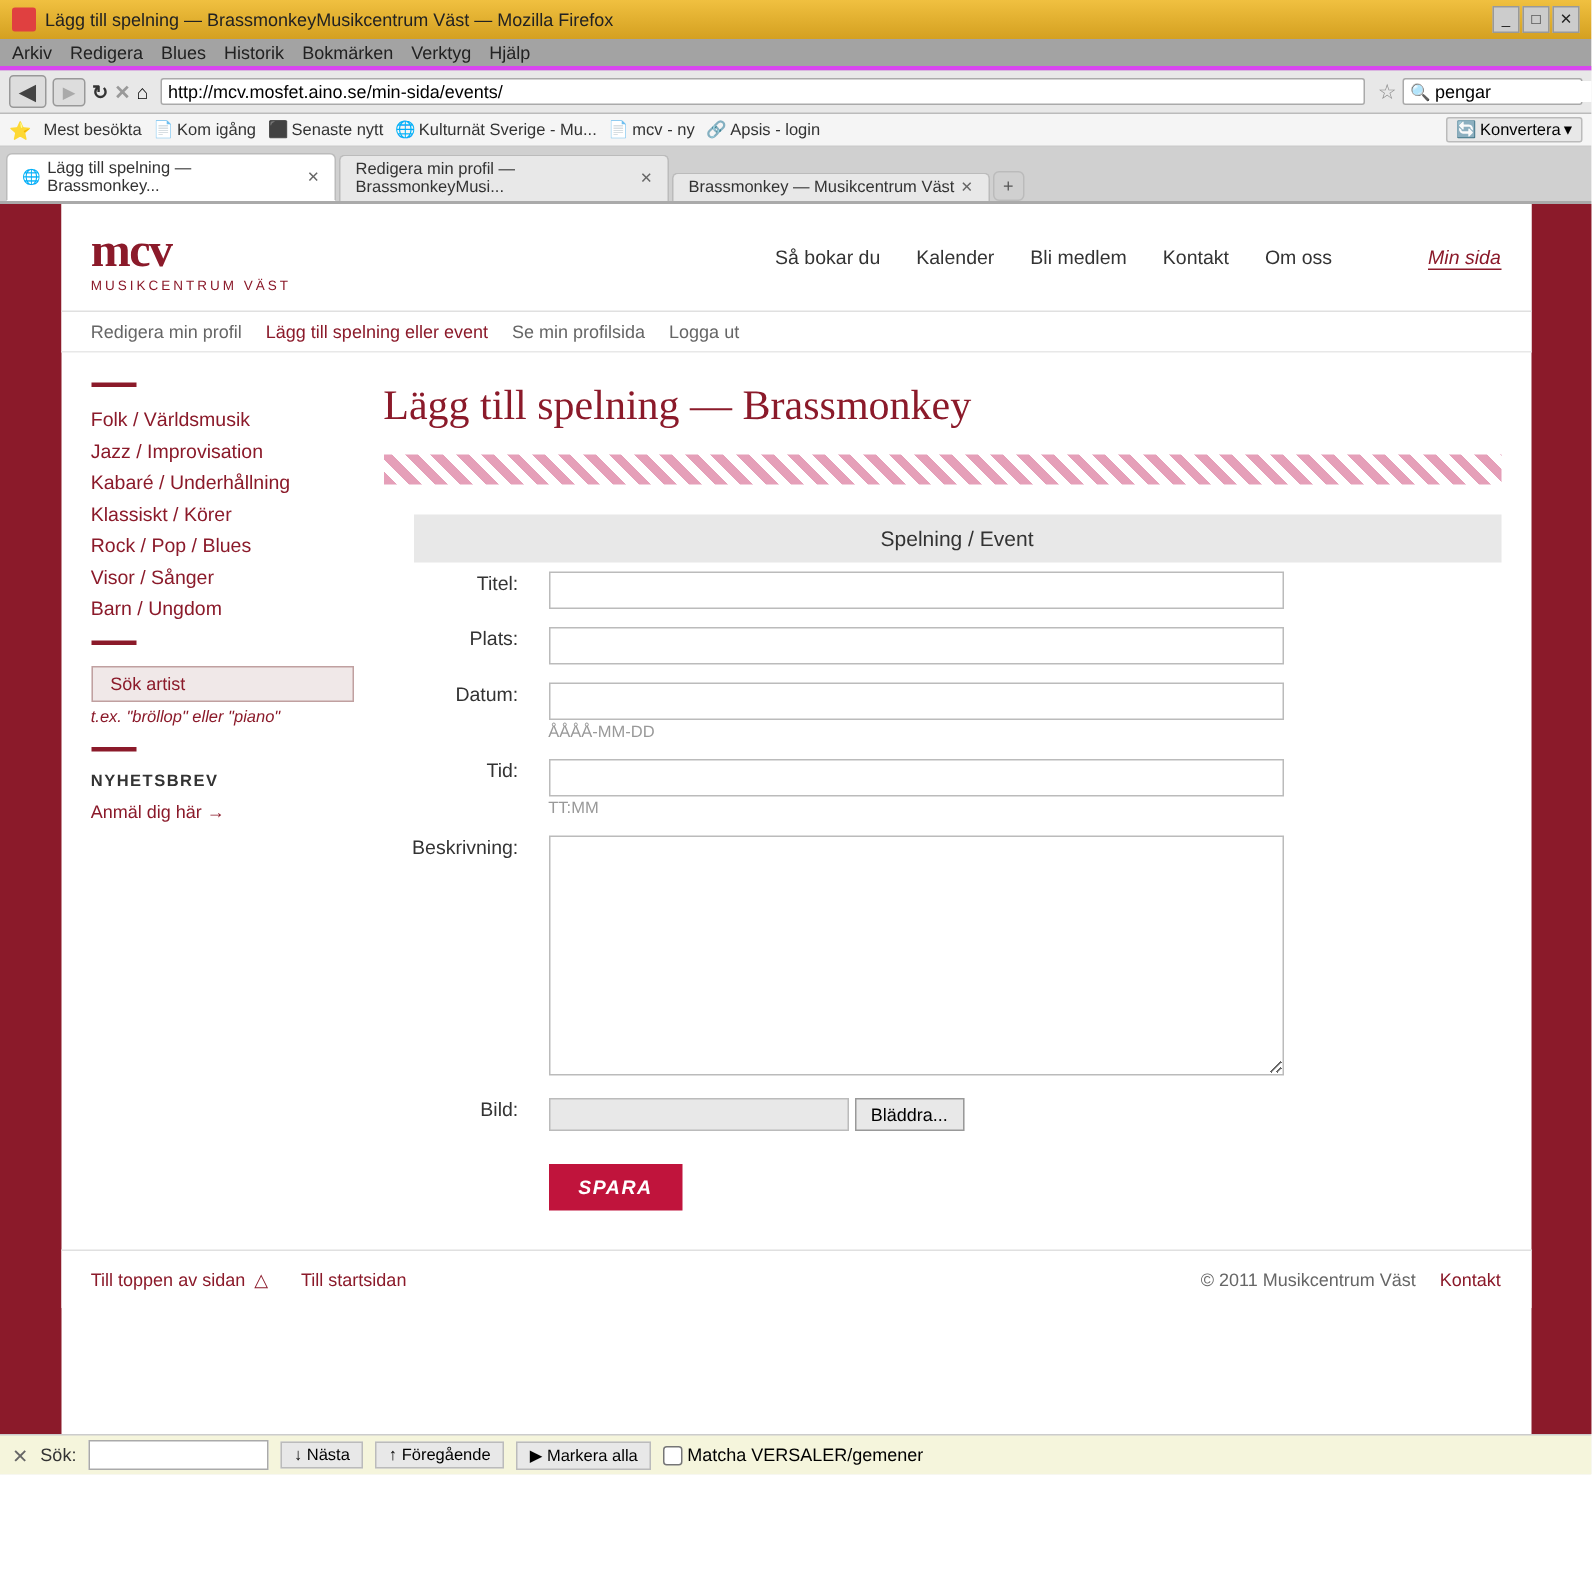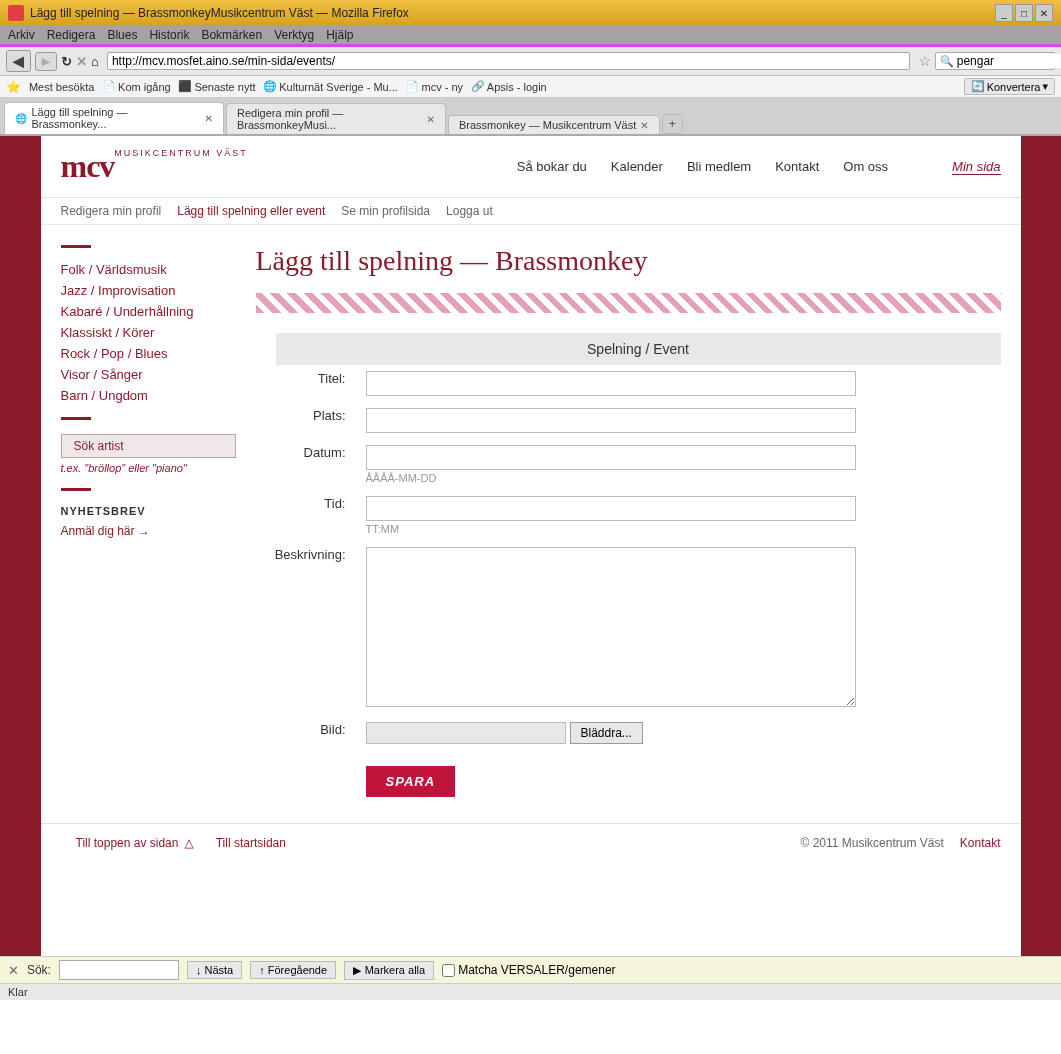--- a/index.html
+++ b/index.html
@@ -106,21 +106,21 @@
 
     
     .site-header {
       background: #fff;
       padding: 12px 20px;
       display: flex;
       align-items: center;
       justify-content: space-between;
       border-bottom: 1px solid #e0e0e0;
     }
-    .logo-area { display: flex; }
+    .logo-area { display: flex; flex-direction: column; }
     .logo-mcv { color: #8b1a2a; font-size: 32px; font-weight: bold; font-family: 'Times New Roman', serif; letter-spacing: -1px; }
     .logo-subtitle { color: #8b1a2a; font-size: 9px; letter-spacing: 2px; text-transform: uppercase; }
 
     .main-nav { display: flex; gap: 24px; align-items: center; }
     .nav-link { color: #333; text-decoration: none; font-size: 13px; cursor: pointer; }
     .min-sida-link { color: #8b1a2a; font-style: italic; font-size: 13px; border-bottom: 1px solid #8b1a2a; cursor: pointer; }
 
     
     .sub-nav {
       padding: 6px 20px;
@@ -249,21 +249,21 @@
     .page-footer {
       background: #fff;
       border-top: 1px solid #e0e0e0;
       padding: 12px 20px;
       display: flex;
       justify-content: space-between;
       align-items: center;
       font-size: 12px;
       color: #8b1a2a;
     }
-    .footer-left { display: flex; align-items: center; gap: 6px; margin-left: 15px; }
+    .footer-left { display: flex; align-items: center; gap: 6px; }
     .footer-up-arrow { font-size: 12px; }
     .footer-right { display: flex; gap: 16px; color: #666; }
 
     
     .find-bar {
       background: #f5f5dc;
       border-top: 1px solid #ccc;
       padding: 3px 8px;
       display: flex; align-items: center; gap: 8px;
       font-size: 12px;
@@ -507,17 +507,14 @@
     <input type="text" class="find-input" style="">
     <button class="find-btn">↓ Nästa</button>
     <button class="find-btn">↑ Föregående</button>
     <button class="find-btn">▶ Markera alla</button>
     <label class="find-check">
       <input type="checkbox" style="">
       <span>Matcha VERSALER/gemener</span>
     </label>
   </div>
 
-  <div class="status-bar">
-    <span>Klar</span>
-  </div>
 
 </div>
 
 </body></html>

